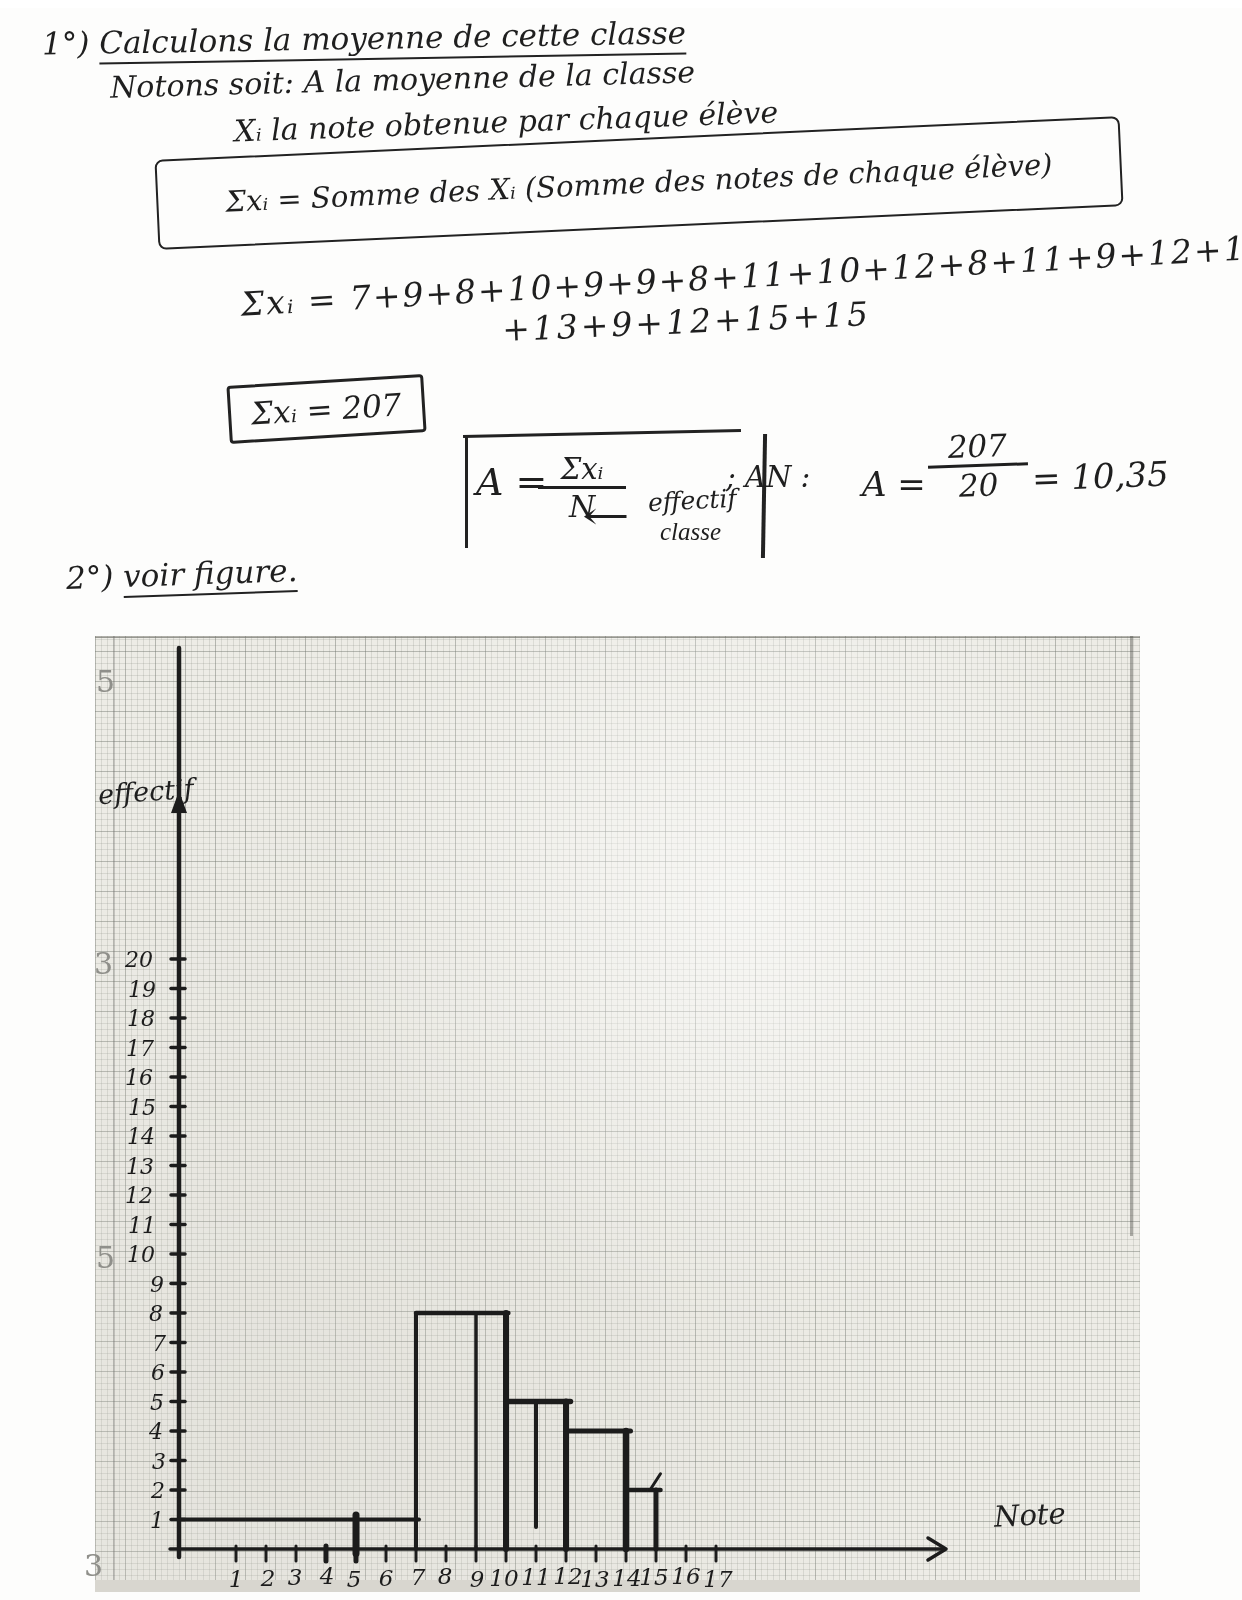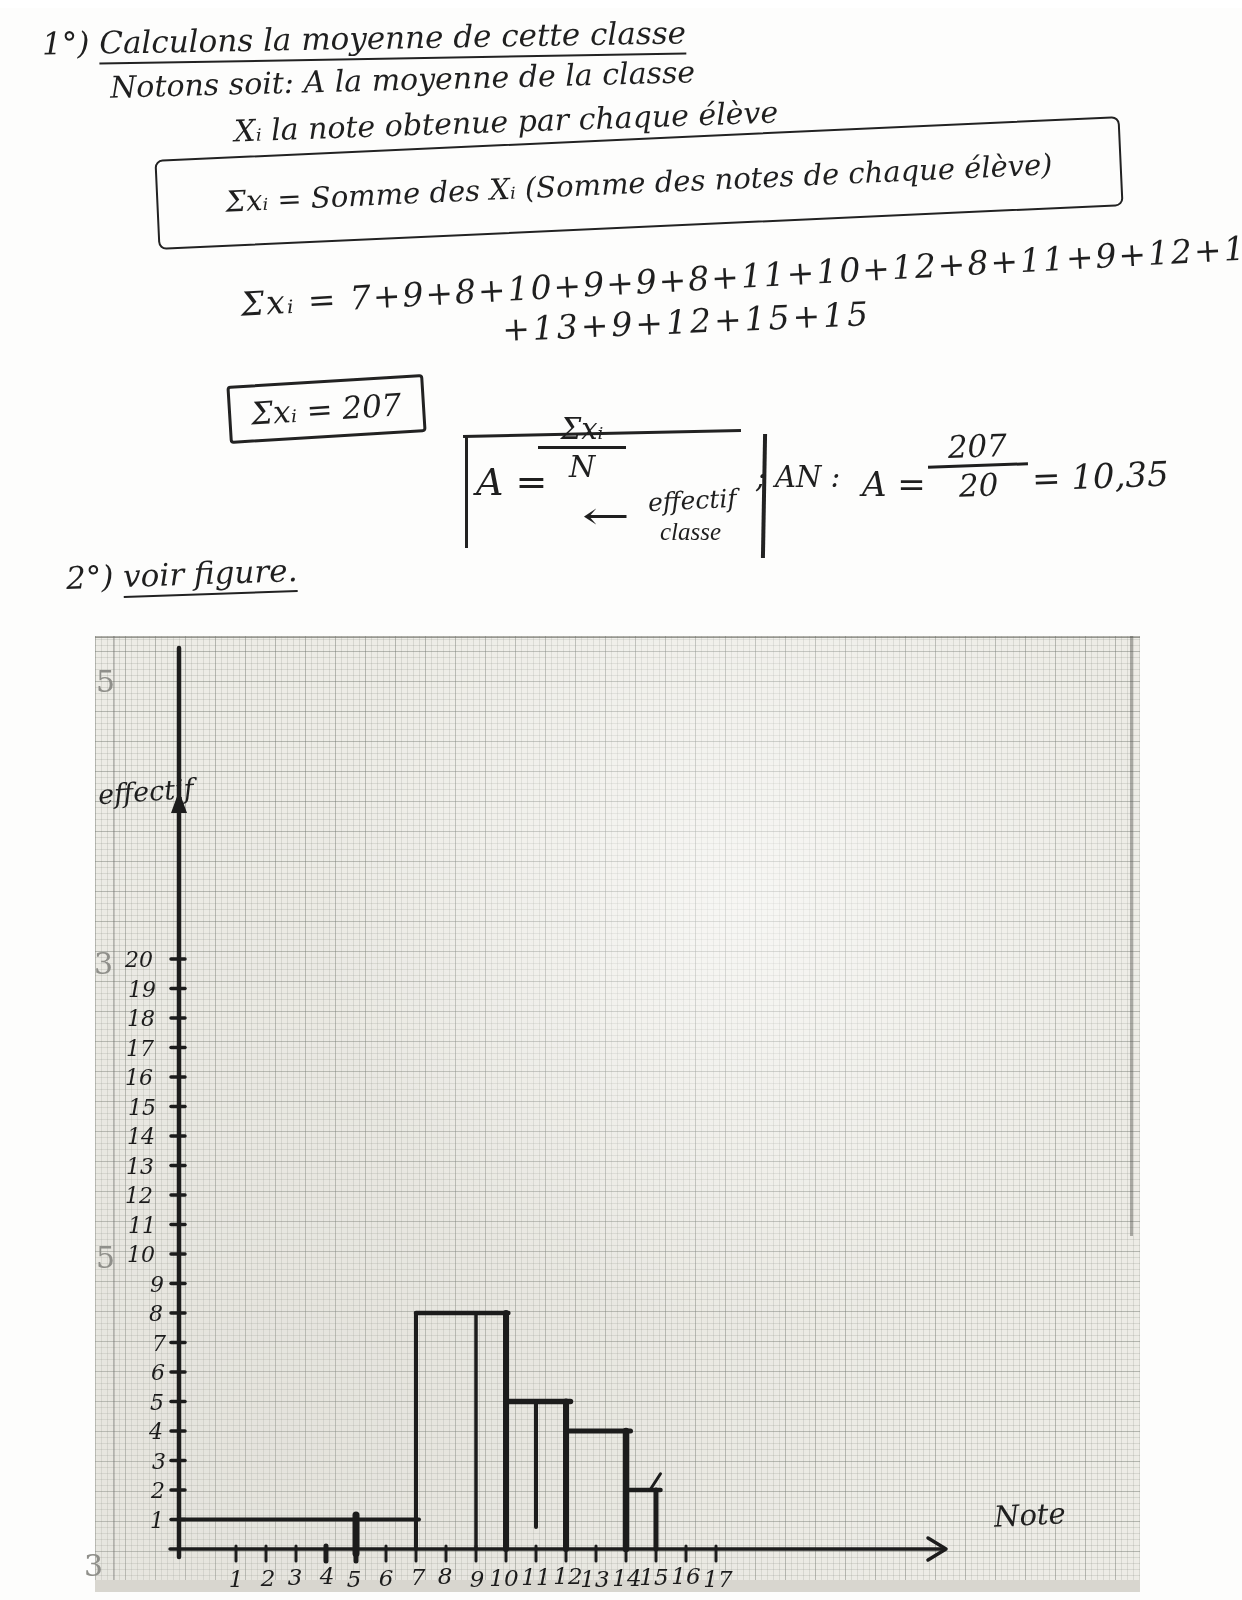--- a/index.html
+++ b/index.html
@@ -50,30 +50,30 @@
 
   <div class="hw boxed" style="left:228px;top:372px;padding:8px 20px;font-size:31px;border-width:3px;border-radius:4px;transform:rotate(-3.5deg);">
     <span>Σxᵢ = 207</span>
   </div>
 
   <div class="bar" style="left:463px;top:424px;width:278px;height:3px;transform:rotate(-1.2deg);"></div>
   <div class="bar" style="left:465px;top:428px;width:3px;height:112px;"></div>
   <div class="bar" style="left:762px;top:426px;width:3.5px;height:124px;transform:rotate(1deg);"></div>
 
   <div class="hw" style="left:476px;top:452px;font-size:38px;">A =</div>
-  <div class="hw vfrac" style="left:538px;top:404px;justify-content:flex-end;">
+  <div class="hw vfrac" style="left:538px;top:444px;justify-content:flex-end;">
     <span style="font-size:29px;">Σxᵢ</span>
     <span class="fbar" style="width:88px;"></span>
     <span style="font-size:30px;">N</span>
   </div>
   <div class="hw" style="left:582px;top:486px;font-size:38px;transform:scaleX(1.5);transform-origin:left center;">←</div>
   <div class="hw" style="left:648px;top:478px;font-size:25px;transform:rotate(-3deg);">effectif</div>
   <div class="hw" style="left:660px;top:510px;font-size:25px;font-family:Liberation Serif, serif;">classe</div>
 
-  <div class="hw" style="left:756px;top:452px;font-size:29px;">; AN :</div>
+  <div class="hw" style="left:726px;top:452px;font-size:29px;">; AN :</div>
   <div class="hw" style="left:862px;top:456px;font-size:34px;">A =</div>
   <div class="hw vfrac" style="left:928px;top:420px;transform:rotate(-2deg);">
     <span style="font-size:31px;">207</span>
     <span class="fbar" style="width:100px;"></span>
     <span style="font-size:31px;">20</span>
   </div>
   <div class="hw" style="left:1032px;top:448px;font-size:34px;transform:rotate(-2deg);">= 10,35</div>
 
   <div class="hw" style="left:66px;top:548px;font-size:31px;transform:rotate(-2deg);">
     <span>2°)</span>

